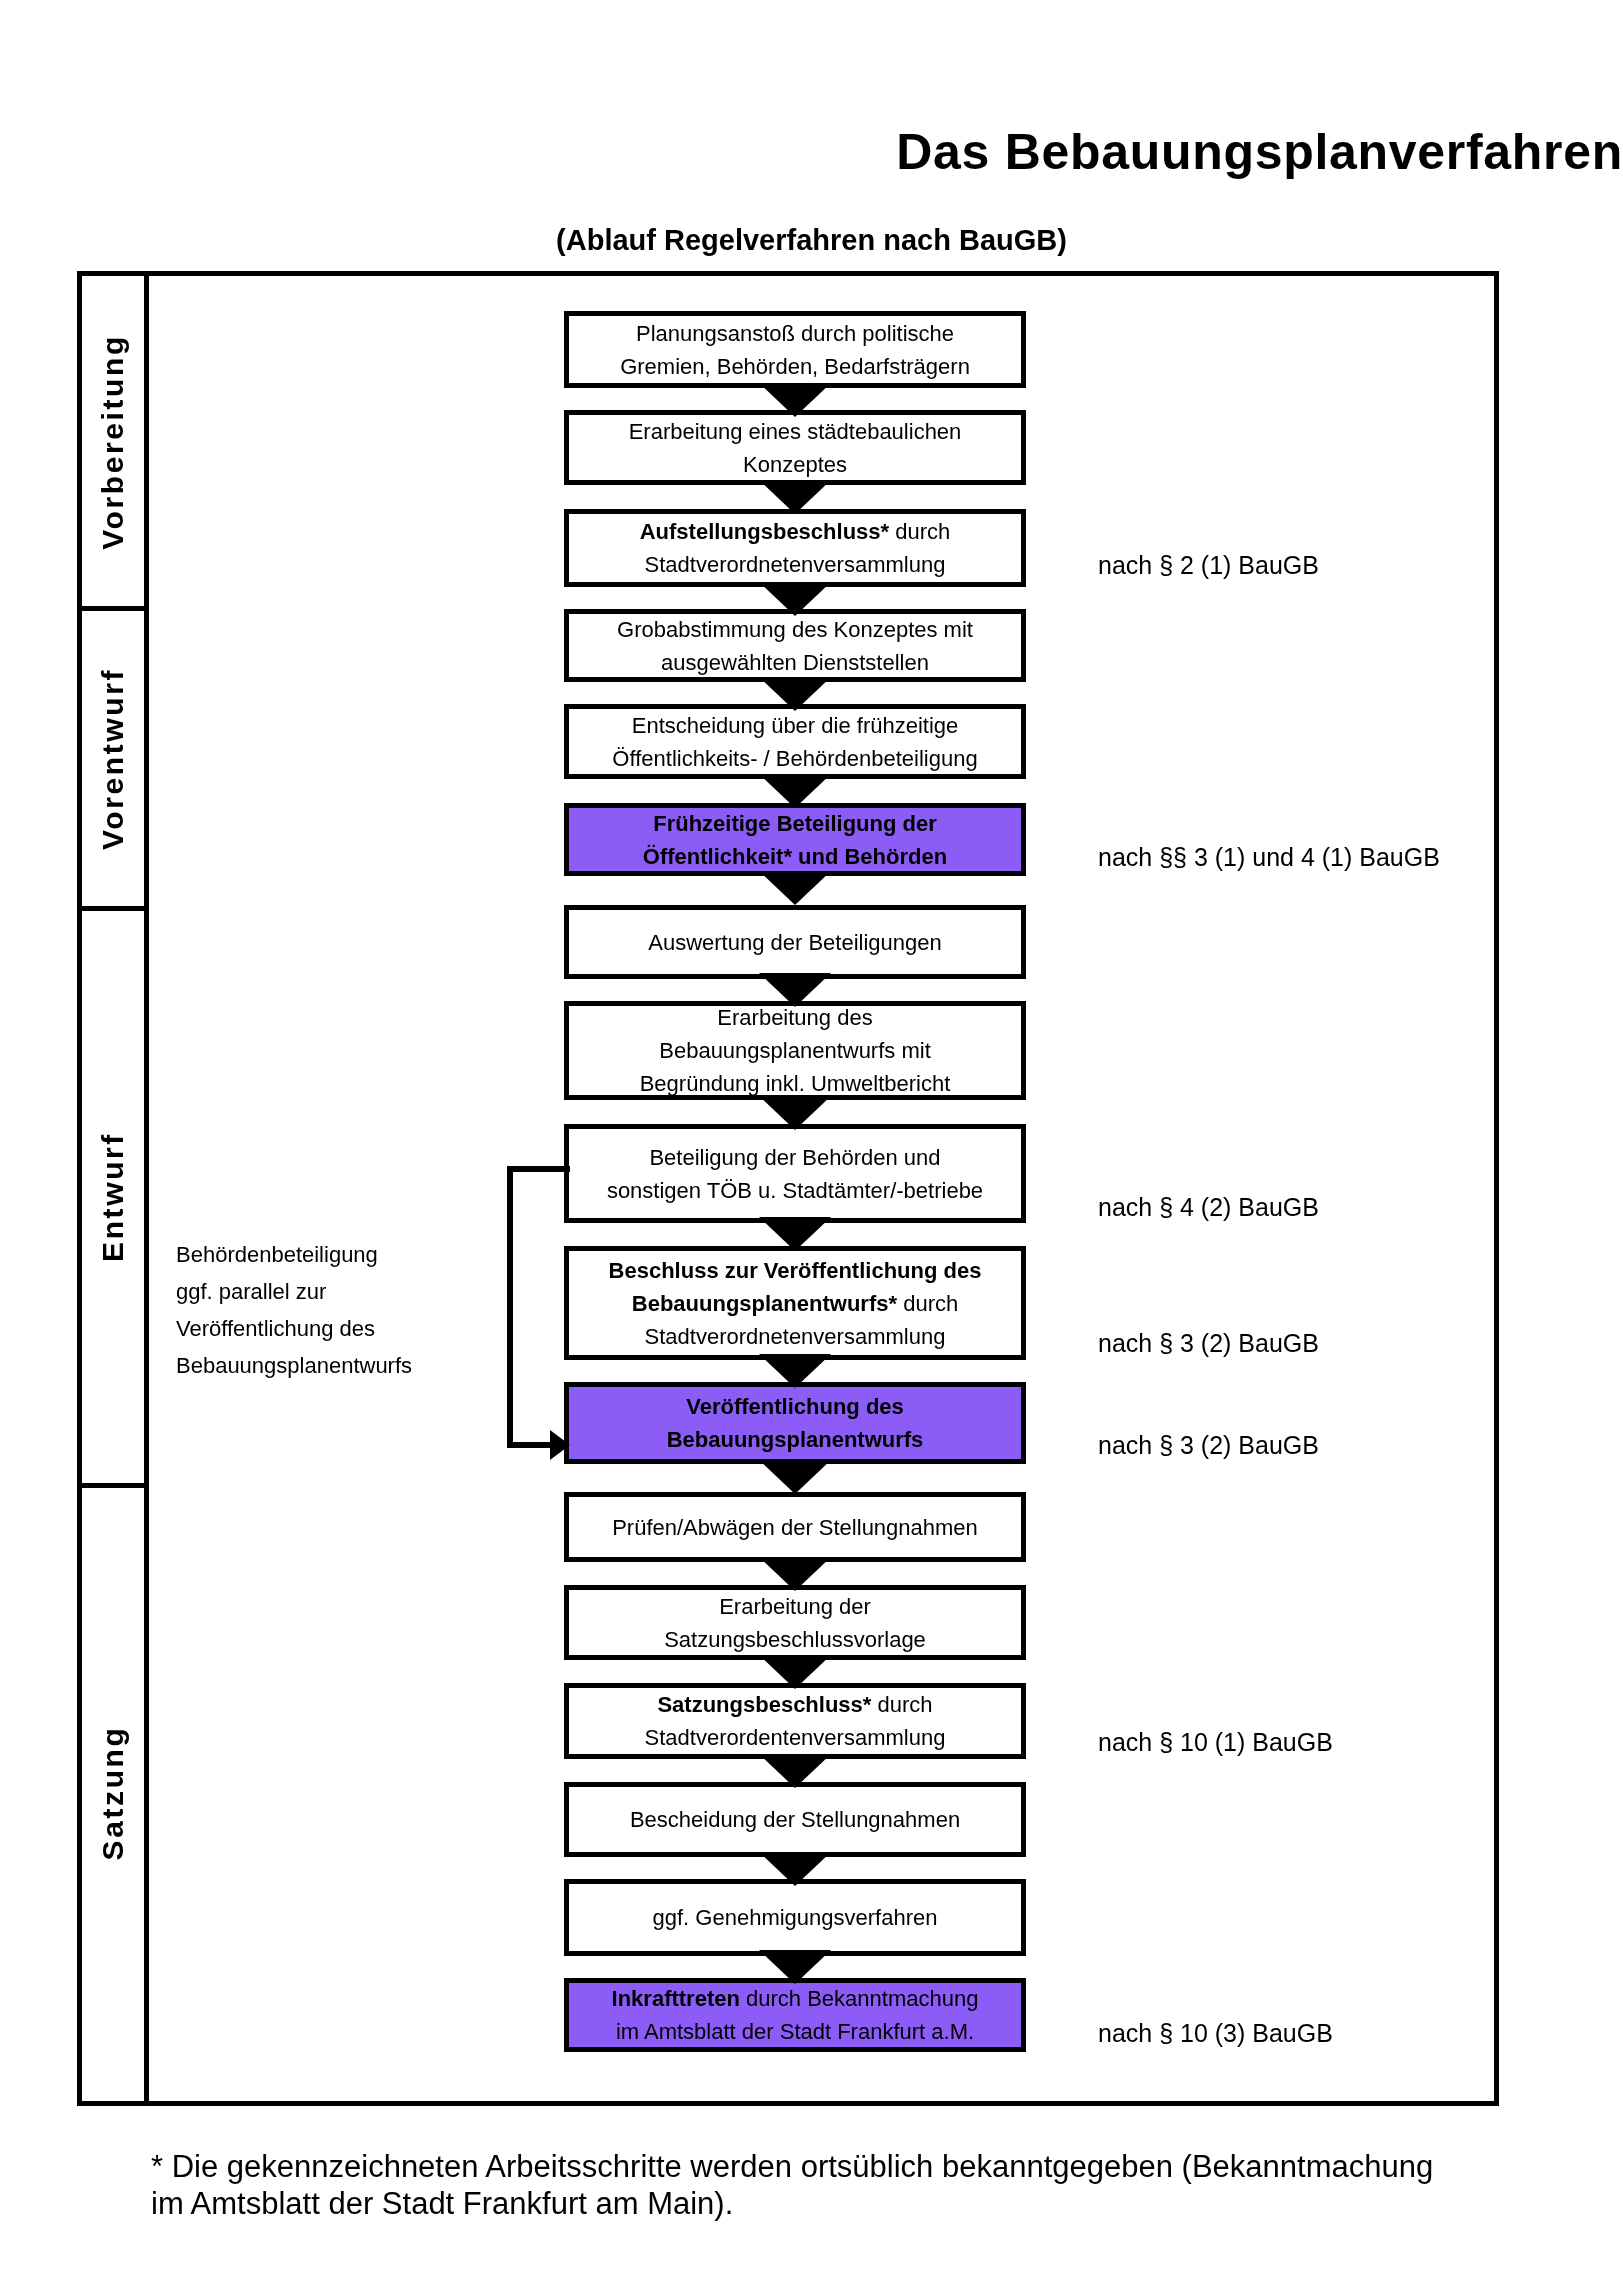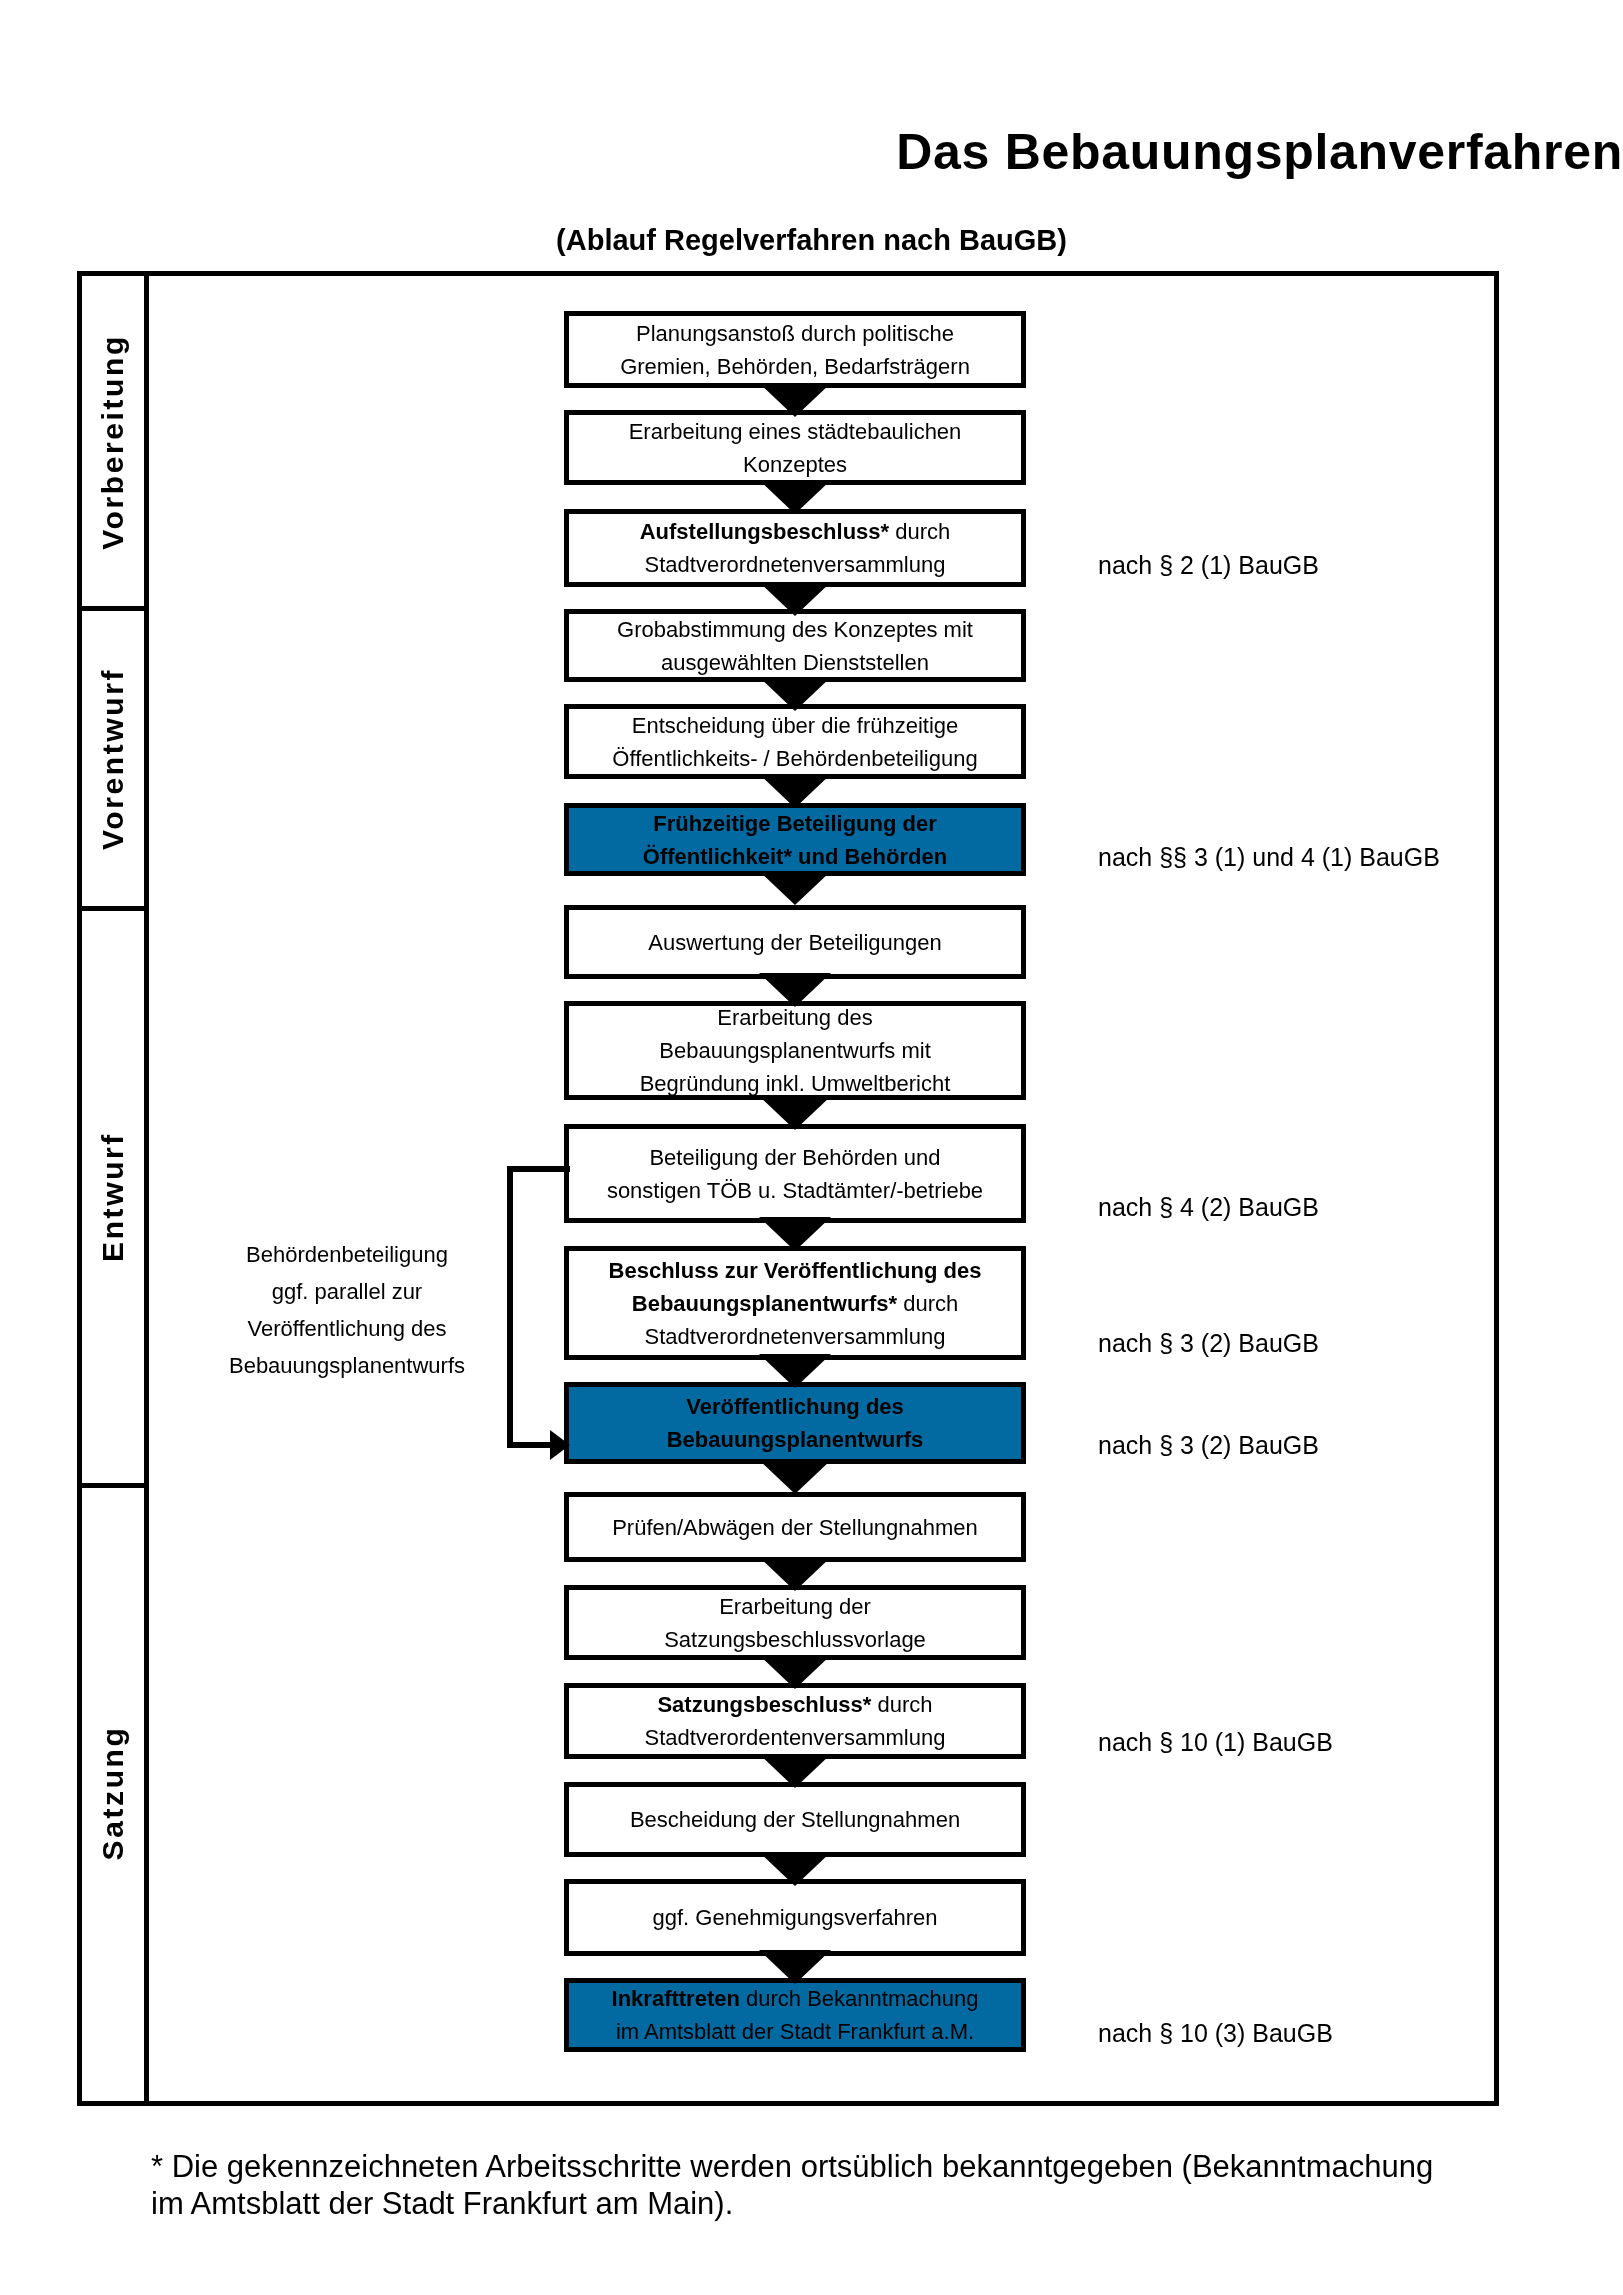--- a/index.html
+++ b/index.html
@@ -21,30 +21,30 @@
 
   .label-divider-v{position:absolute;left:144px;top:276px;width:5.2px;height:1825px;background:#000;}
   .label-divider-h{position:absolute;left:82px;width:62px;height:5.2px;background:#000;}
 
   .plabel{position:absolute;left:113px;transform:translate(-50%,-50%) rotate(-90deg);
     font-weight:bold;font-size:30px;letter-spacing:2.6px;white-space:nowrap;}
 
   .box{position:absolute;left:564px;width:462px;background:#fff;border:5.9px solid #000;
     box-sizing:border-box;display:flex;align-items:center;justify-content:center;
     text-align:center;font-size:22px;line-height:33px;padding:0 15.7px;}
-  .box.hl{background:#0369a1;}
+  .box.hl{background:#8b5cf6;}
   .box p{margin:18px;}
 
   .arr{position:absolute;left:759px;width:0;height:0;
     border-left:36px solid transparent;border-right:36px solid transparent;
     border-top:34px solid #000;}
 
   .ref{position:absolute;left:1098px;font-size:25px;white-space:nowrap;}
 
-  .sidenote{position:absolute;left:190px;top:1236px;width:314px;text-align:center;
+  .sidenote{position:absolute;left:176px;top:1236px;width:314px;text-align:left;
     font-size:22px;line-height:37px;}
 
   .cline{position:absolute;background:#000;}
   .c-stub{left:507px;top:1166px;width:63px;height:5.9px;}
   .c-vert{left:507px;top:1166px;width:5.9px;height:281px;}
   .c-hbot{left:507px;top:1442px;width:46px;height:5.9px;}
   .c-arrowhead{position:absolute;left:550px;top:1430px;width:0;height:0;
     border-top:15px solid transparent;border-bottom:15px solid transparent;
     border-left:20px solid #000;}
 

